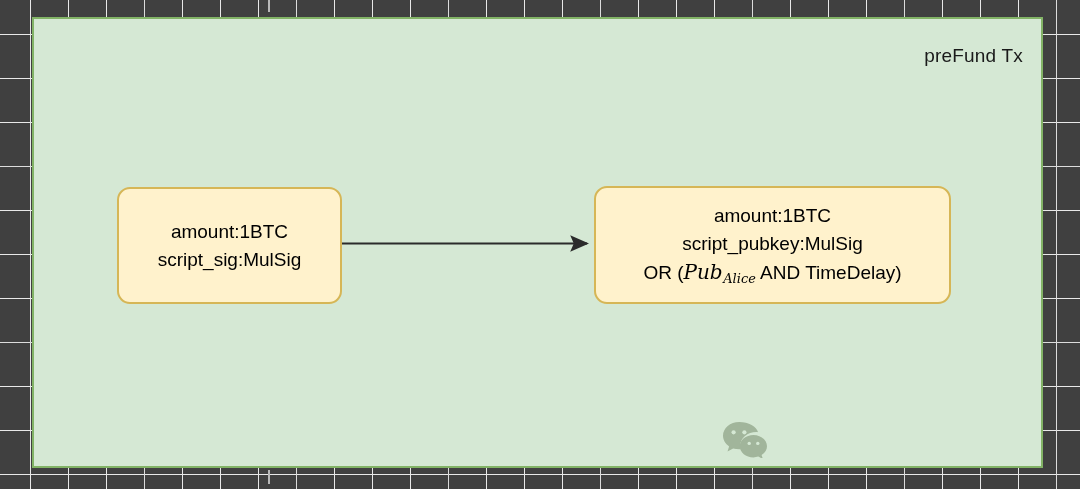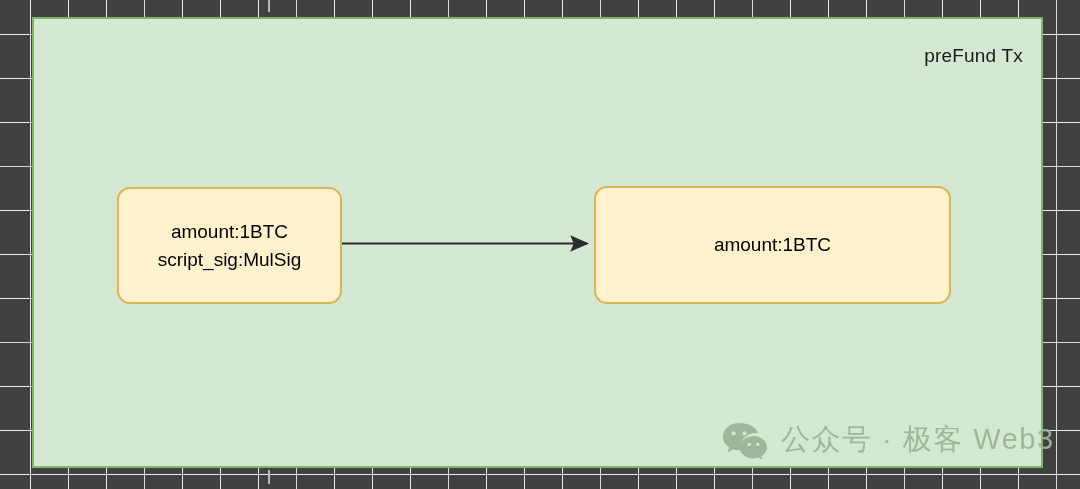--- a/index.html
+++ b/index.html
@@ -174,27 +174,28 @@
     <line x1="6" y1="15.5" x2="252" y2="15.5" stroke="#2b2b2b" stroke-width="2.1" marker-end="url(#arrowhead)"></line>
   </svg>
 
   <div class="txbox" id="box-input">
     <div class="line">amount:1BTC</div>
     <div class="line">script_sig:MulSig</div>
   </div>
 
   <div class="txbox" id="box-output">
     <div class="line">amount:1BTC</div>
+    <div class="line">script_pubkey:MulSig</div>
+    <div class="line"><span>OR (</span><span class="mathvar">Pub</span><span class="mathsub">Alice</span><span> AND TimeDelay)</span></div>
   </div>
 
   <div class="watermark">
     <svg class="wechat-icon" width="46" height="38" viewBox="0 0 46 38">
       <path d="M17.2 2C8.2 2 1 8.2 1 15.8c0 4.3 2.4 8.1 6.1 10.6l-1.6 5 5.6-2.9c1.9.5 3.9.8 6.1.8.6 0 1.1 0 1.7-.1-.4-1.2-.6-2.4-.6-3.7 0-7.4 7.2-13.4 16.1-13.4.6 0 1.1 0 1.7.1C34.6 6.6 26.7 2 17.2 2z" fill="#9fb398"></path>
       <circle cx="11.6" cy="12.3" r="2.1" fill="#d5e8d4"></circle>
       <circle cx="22.4" cy="12.3" r="2.1" fill="#d5e8d4"></circle>
       <path d="M45 26.2c0-6.2-6.1-11.2-13.6-11.2s-13.6 5-13.6 11.2 6.1 11.2 13.6 11.2c1.7 0 3.4-.3 4.9-.8l4.6 2.4-1.3-4.1c3.3-2 5.4-5.2 5.4-8.7z" fill="#9fb398"></path>
       <circle cx="27.2" cy="23.4" r="1.7" fill="#d5e8d4"></circle>
       <circle cx="35.8" cy="23.4" r="1.7" fill="#d5e8d4"></circle>
     </svg>
-    <span class="watermark-text">公众号 · 极客 Web3</span>
   </div>
 
 </div>
 
 </body></html>

